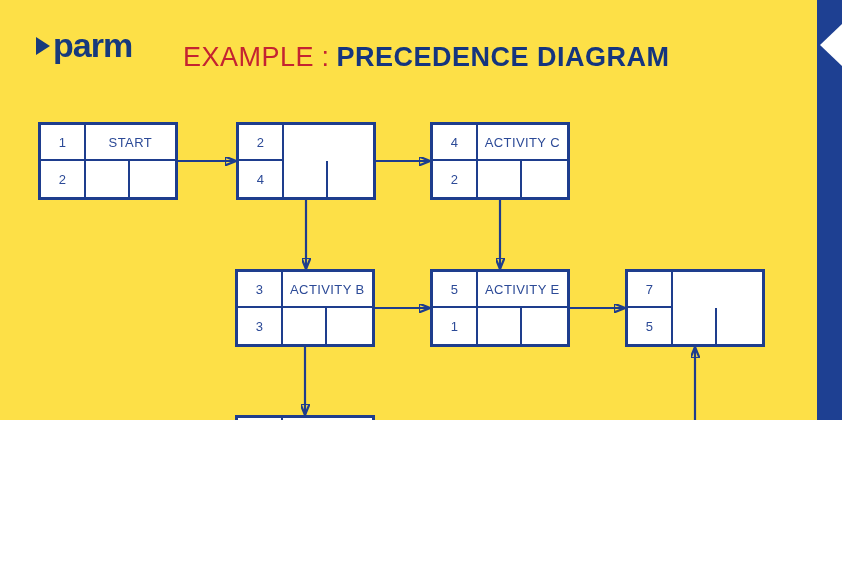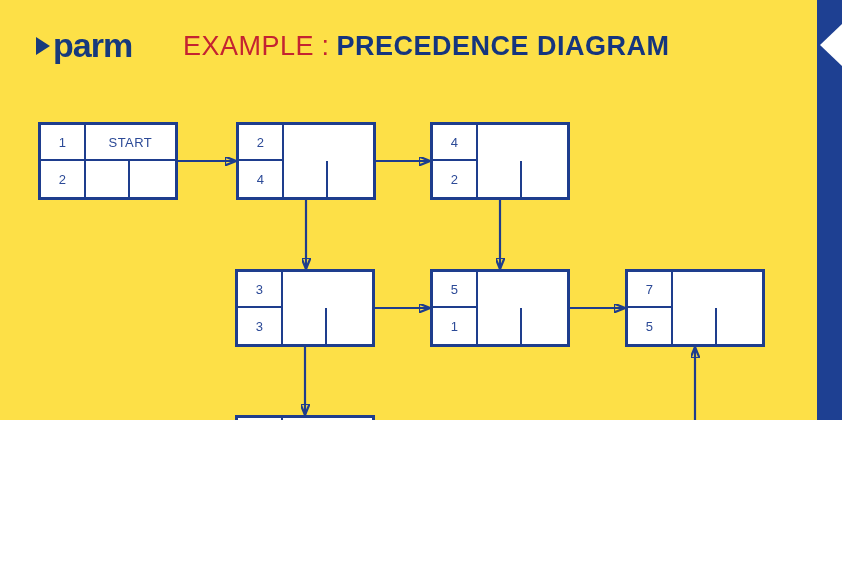--- a/index.html
+++ b/index.html
@@ -21,21 +21,21 @@
     border-top:21px solid transparent;border-bottom:21px solid transparent;
     border-right:22px solid #ffffff;}
 
   
   .logo{position:absolute;left:36px;top:28px;display:flex;align-items:center;}
   .logo-mark{width:0;height:0;border-top:9px solid transparent;border-bottom:9px solid transparent;
     border-left:14px solid var(--logo-navy);margin-right:3px;margin-top:2px;}
   .logo-text{font-size:34px;font-weight:bold;color:var(--logo-navy);letter-spacing:-1px;line-height:1;}
 
   
-  .title{position:absolute;left:183px;top:32px;font-size:27px;white-space:nowrap;line-height:1.1;text-align:right;}
+  .title{position:absolute;left:183px;top:43px;font-size:27px;white-space:nowrap;line-height:1.1;text-align:right;}
   .title .prefix{color:var(--red);font-weight:normal;letter-spacing:0.5px;}
   .title .sep{color:var(--red);font-weight:normal;}
   .title .main{color:var(--title-navy);font-weight:bold;letter-spacing:0.5px;}
 
   
   .node{position:absolute;width:140px;height:78px;border:3px solid var(--navy);background:#fff;
     display:grid;grid-template-columns:1fr 1fr 1fr;grid-template-rows:1fr 1fr;}
   .cell{display:flex;align-items:center;justify-content:center;
     font-size:13px;color:var(--cell-text);border-color:var(--navy);}
   .c-num-top{grid-column:1;grid-row:1;border-right:2px solid var(--navy);border-bottom:2px solid var(--navy);}
@@ -90,34 +90,37 @@
 
   <div class="node" style="left:236px;top:122px">
     <div class="cell c-num-top">2</div>
     <div class="cell c-b1">4</div>
     <div class="cell c-b2"></div>
     <div class="cell c-b3"></div>
   </div>
 
   <div class="node" style="left:430px;top:122px">
     <div class="cell c-num-top">4</div>
+    <div class="cell c-label">ACTIVITY C</div>
     <div class="cell c-b1">2</div>
     <div class="cell c-b2"></div>
     <div class="cell c-b3"></div>
   </div>
 
   <div class="node" style="left:235px;top:269px">
     <div class="cell c-num-top">3</div>
+    <div class="cell c-label">ACTIVITY B</div>
     <div class="cell c-b1">3</div>
     <div class="cell c-b2"></div>
     <div class="cell c-b3"></div>
   </div>
 
   <div class="node" style="left:430px;top:269px">
     <div class="cell c-num-top">5</div>
+    <div class="cell c-label">ACTIVITY E</div>
     <div class="cell c-b1">1</div>
     <div class="cell c-b2"></div>
     <div class="cell c-b3"></div>
   </div>
 
   <div class="node" style="left:625px;top:269px">
     <div class="cell c-num-top">7</div>
     <div class="cell c-b1">5</div>
     <div class="cell c-b2"></div>
     <div class="cell c-b3"></div>

